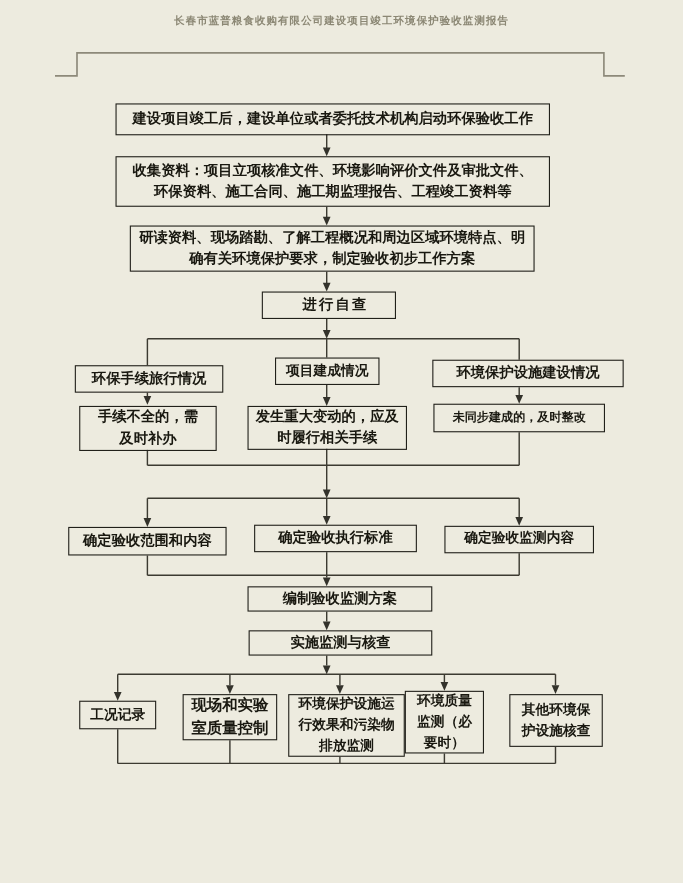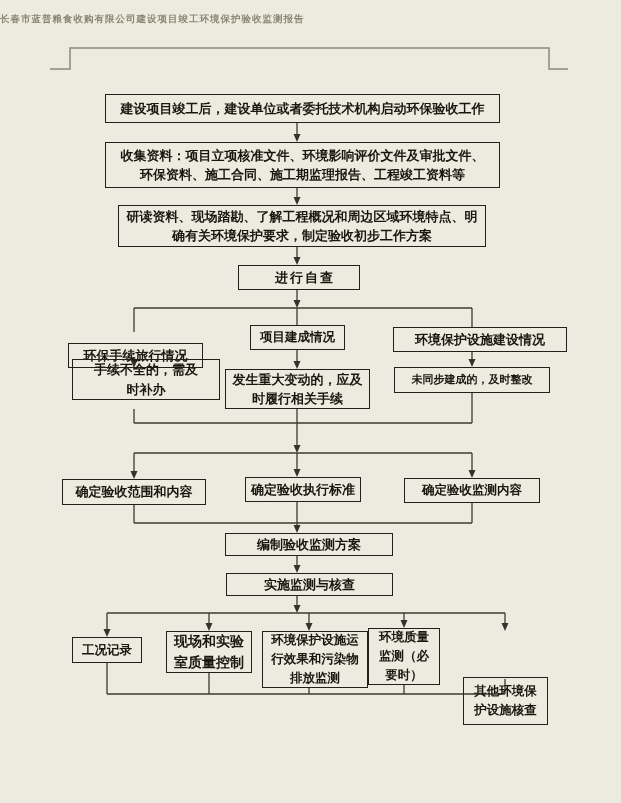--- a/index.html
+++ b/index.html
@@ -5,20 +5,21 @@
   html,body{margin:0;padding:0;}
   body{
     width:621px;height:803px;
     background:#EDEBDF;
     font-family:"DejaVu Sans","Liberation Sans",sans-serif;
     position:relative;overflow:hidden;
   }
   .page{position:absolute;inset:0;}
   .header-title{
     position:absolute;top:13px;left:0;width:621px;
+    text-align:center;
     font-size:9.5px;font-weight:700;letter-spacing:1px;
     color:#8B8774;
   }
   .header-rule{position:absolute;top:0;left:0;}
   .connectors{position:absolute;top:0;left:0;}
   .node{
     position:absolute;
     border:1.4px solid #21201A;
     display:flex;align-items:center;justify-content:center;
     text-align:center;
@@ -115,45 +116,45 @@
   </svg>
 
   <div class="node" style="left:105px;top:94px;width:395px;height:29px;">建设项目竣工后，建设单位或者委托技术机构启动环保验收工作</div>
 
   <div class="node" style="left:105px;top:142px;width:395px;height:46px;padding:0 11px;">收集资料：项目立项核准文件、环境影响评价文件及审批文件、环保资料、施工合同、施工期监理报告、工程竣工资料等</div>
 
   <div class="node" style="left:118px;top:205px;width:368px;height:42px;padding:0 5px;">研读资料、现场踏勘、了解工程概况和周边区域环境特点、明确有关环境保护要求，制定验收初步工作方案</div>
 
   <div class="node" style="left:238px;top:265px;width:122px;height:25px;letter-spacing:2px;padding-left:12px;">进行自查</div>
 
-  <div class="node" style="left:68px;top:343px;width:135px;height:25px;">环保手续旅行情况</div>
+  <div class="node" style="left:68px;top:332px;width:135px;height:25px;">环保手续旅行情况</div>
 
   <div class="node" style="left:250px;top:325px;width:95px;height:25px;font-size:12.5px;">项目建成情况</div>
 
   <div class="node" style="left:393px;top:327px;width:174px;height:25px;">环境保护设施建设情况</div>
 
-  <div class="node" style="left:72px;top:359px;width:148px;height:41px;padding:0 16px;">手续不全的，需及时补办</div>
+  <div class="node" style="left:72px;top:369px;width:125px;height:41px;padding:0 16px;">手续不全的，需及时补办</div>
 
   <div class="node" style="left:225px;top:369px;width:145px;height:40px;padding:0 4px;">发生重大变动的，应及时履行相关手续</div>
 
   <div class="node" style="left:394px;top:367px;width:156px;height:26px;font-size:11px;">未同步建成的，及时整改</div>
 
   <div class="node" style="left:62px;top:479px;width:144px;height:26px;">确定验收范围和内容</div>
 
-  <div class="node" style="left:245px;top:477px;width:116px;height:25px;">确定验收执行标准</div>
+  <div class="node" style="left:231px;top:477px;width:148px;height:25px;font-family:Liberation Mono, monospace;">确定验收执行标准</div>
 
-  <div class="node" style="left:404px;top:478px;width:136px;height:25px;font-size:12.5px;">确定验收监测内容</div>
+  <div class="node" style="left:404px;top:478px;width:136px;height:25px;font-size:12.5px;font-family:Liberation Mono, monospace;">确定验收监测内容</div>
 
   <div class="node" style="left:225px;top:533px;width:168px;height:23px;">编制验收监测方案</div>
 
   <div class="node" style="left:226px;top:573px;width:167px;height:23px;">实施监测与核查</div>
 
   <div class="node" style="left:72px;top:637px;width:70px;height:26px;font-size:12.5px;">工况记录</div>
 
   <div class="node" style="left:166px;top:631px;width:86px;height:42px;padding:0 5px;font-size:14px;">现场和实验室质量控制</div>
 
   <div class="node" style="left:262px;top:631px;width:106px;height:57px;padding:17px 4px;font-size:12.5px;">环境保护设施运行效果和污染物排放监测</div>
 
   <div class="node" style="left:368px;top:628px;width:72px;height:57px;padding:0 7px;font-size:12.5px;">环境质量监测（必要时）</div>
 
-  <div class="node" style="left:463px;top:631px;width:85px;height:48px;padding:0 5px;font-size:12.5px;margin-top:46px;">其他环境保护设施核查</div>
+  <div class="node" style="left:463px;top:631px;width:85px;height:48px;padding:0 5px;font-size:12.5px;">其他环境保护设施核查</div>
 
 </div>
 
 </body></html>

